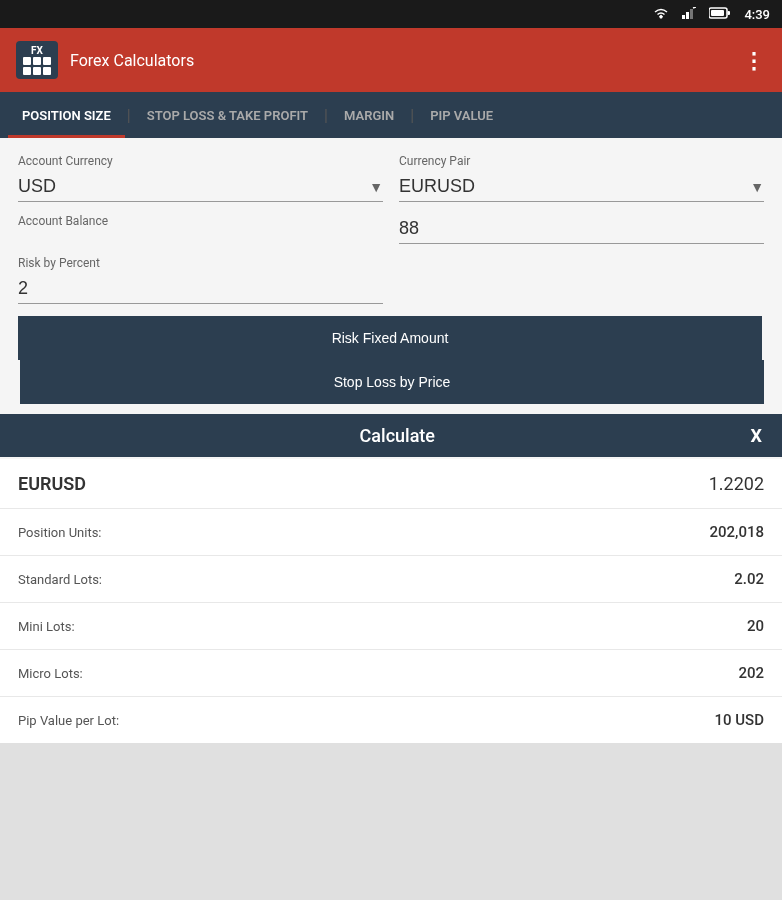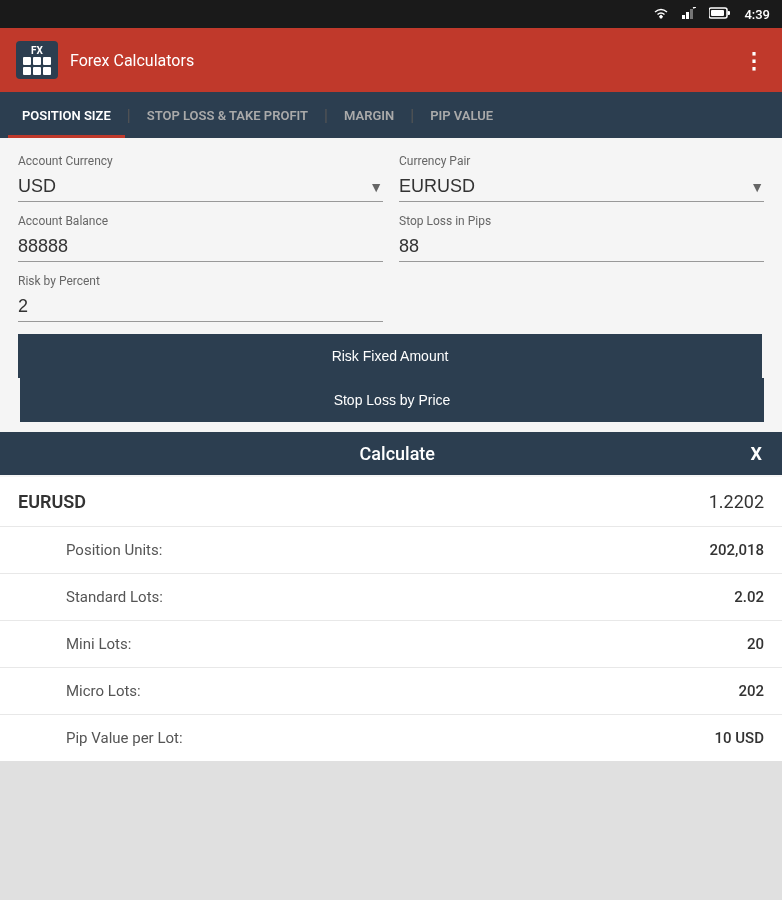--- a/index.html
+++ b/index.html
@@ -230,23 +230,22 @@
       color: #333;
     }
     .result-row {
       display: flex;
       justify-content: space-between;
       align-items: center;
       padding: 14px 18px;
       border-bottom: 1px solid #e8e8e8;
     }
     .result-label {
-      font-size: 15px;
+      font-size: 13px;
       color: #555;
-      margin-left: 48px;
     }
     .result-value {
       font-size: 15px;
       color: #333;
       font-weight: 500;
     }
     .result-row:last-child {
       border-bottom: none;
     }
 
@@ -345,26 +344,22 @@
         <div class="form-input-wrapper">
           <input class="form-input" type="text" value="EURUSD" style="">
           <span class="dropdown-arrow">▼</span>
         </div>
       </div>
     </div>
 
     <div class="form-row">
       <div class="form-field">
         <span class="form-label">Account Balance</span>
-        <div class="form-input-wrapper">
-          <input class="form-input" type="text" value="88888" style="">
-        </div>
-      </div>
-      <div class="form-field">
-        <span class="form-label">Stop Loss in Pips</span>
+      </div>
+      <div class="form-field">
         <div class="form-input-wrapper">
           <input class="form-input" type="text" value="88" style="">
         </div>
       </div>
     </div>
 
     <div class="form-row">
       <div class="form-field">
         <span class="form-label">Risk by Percent</span>
         <div class="form-input-wrapper">

